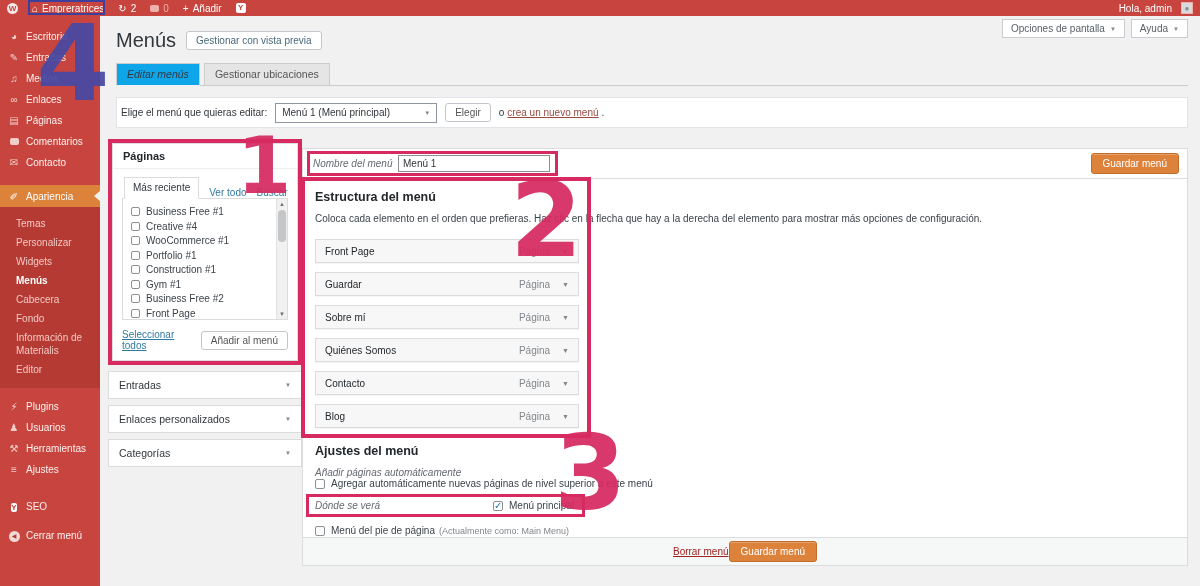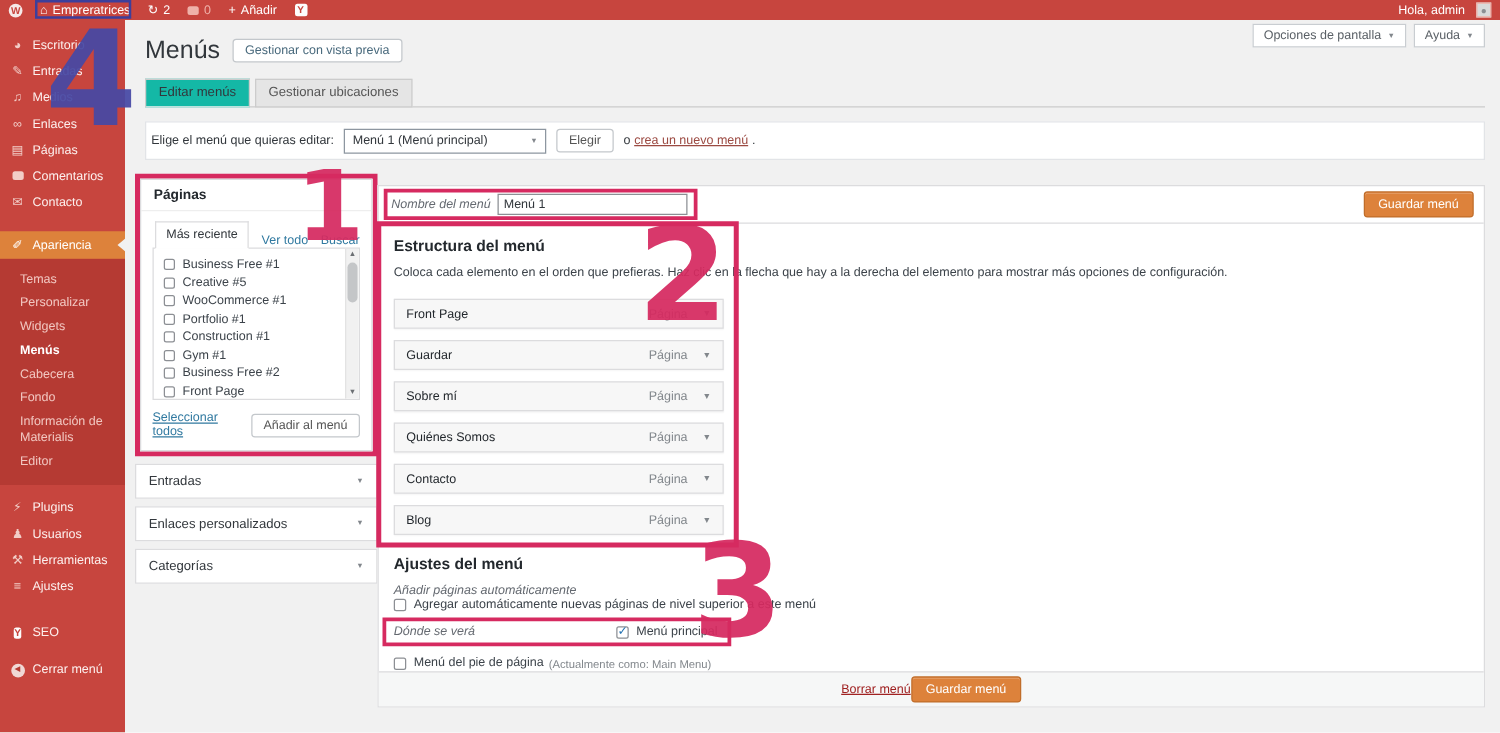--- a/index.html
+++ b/index.html
@@ -55,21 +55,21 @@
 
   .page-head { position:absolute; top:13px; left:16px; display:flex; align-items:center; gap:10px; }
   .page-title { font-size:20px; font-weight:400; color:#32373c; }
   .btn-secondary { background:#fff; border:1px solid #c3c7cb; border-radius:3px;
     padding:3px 9px; font-size:10px; color:#48697c; cursor:pointer; white-space:nowrap; }
 
   .nav-tabs { position:absolute; top:47px; left:16px; right:12px; border-bottom:1px solid #ccc;
     display:flex; gap:4px; height:23px; align-items:flex-end; }
   .nav-tab { border:1px solid #ccc; padding:4px 10px 5px; font-size:10.5px; color:#555;
     background:#e5e5e5; margin-bottom:-1px; cursor:pointer; }
-  .nav-tab.active { background:#14b8a6; border-bottom-color:#f1f1f1; color:#32373c; }
+  .nav-tab.active { background:#0ea5e9; border-bottom-color:#f1f1f1; color:#32373c;font-style:italic; }
 
   .select-row { position:absolute; top:81px; left:16px; right:12px; height:31px; background:#fff;
     border:1px solid #e2e4e7; display:flex; align-items:center; gap:8px; padding:0 4px; }
   .wp-select { min-width:162px; height:20px; border:1px solid #8d96a0; background:#fff;
     display:inline-flex; align-items:center; justify-content:space-between; padding:0 6px;
     font-size:10px; color:#32373c; cursor:pointer; }
   .link-red { color:#9c4a42; text-decoration:underline; font-size:10px; }
   .link-blue { color:#3079a0; font-size:10px; cursor:pointer; }
   .u { text-decoration:underline; }
 
@@ -306,21 +306,21 @@
             <a class="link-blue">Ver todo</a>
             <a class="link-blue">Buscar</a>
           </div>
           <div class="pages-list">
             <div class="page-row">
                 <span class="cb small"></span>
                 <span>Business Free #1</span>
               </div>
             <div class="page-row">
                 <span class="cb small"></span>
-                <span>Creative #5</span>
+                <span>Creative #4</span>
               </div>
             <div class="page-row">
                 <span class="cb small"></span>
                 <span>WooCommerce #1</span>
               </div>
             <div class="page-row">
                 <span class="cb small"></span>
                 <span>Portfolio #1</span>
               </div>
             <div class="page-row">

